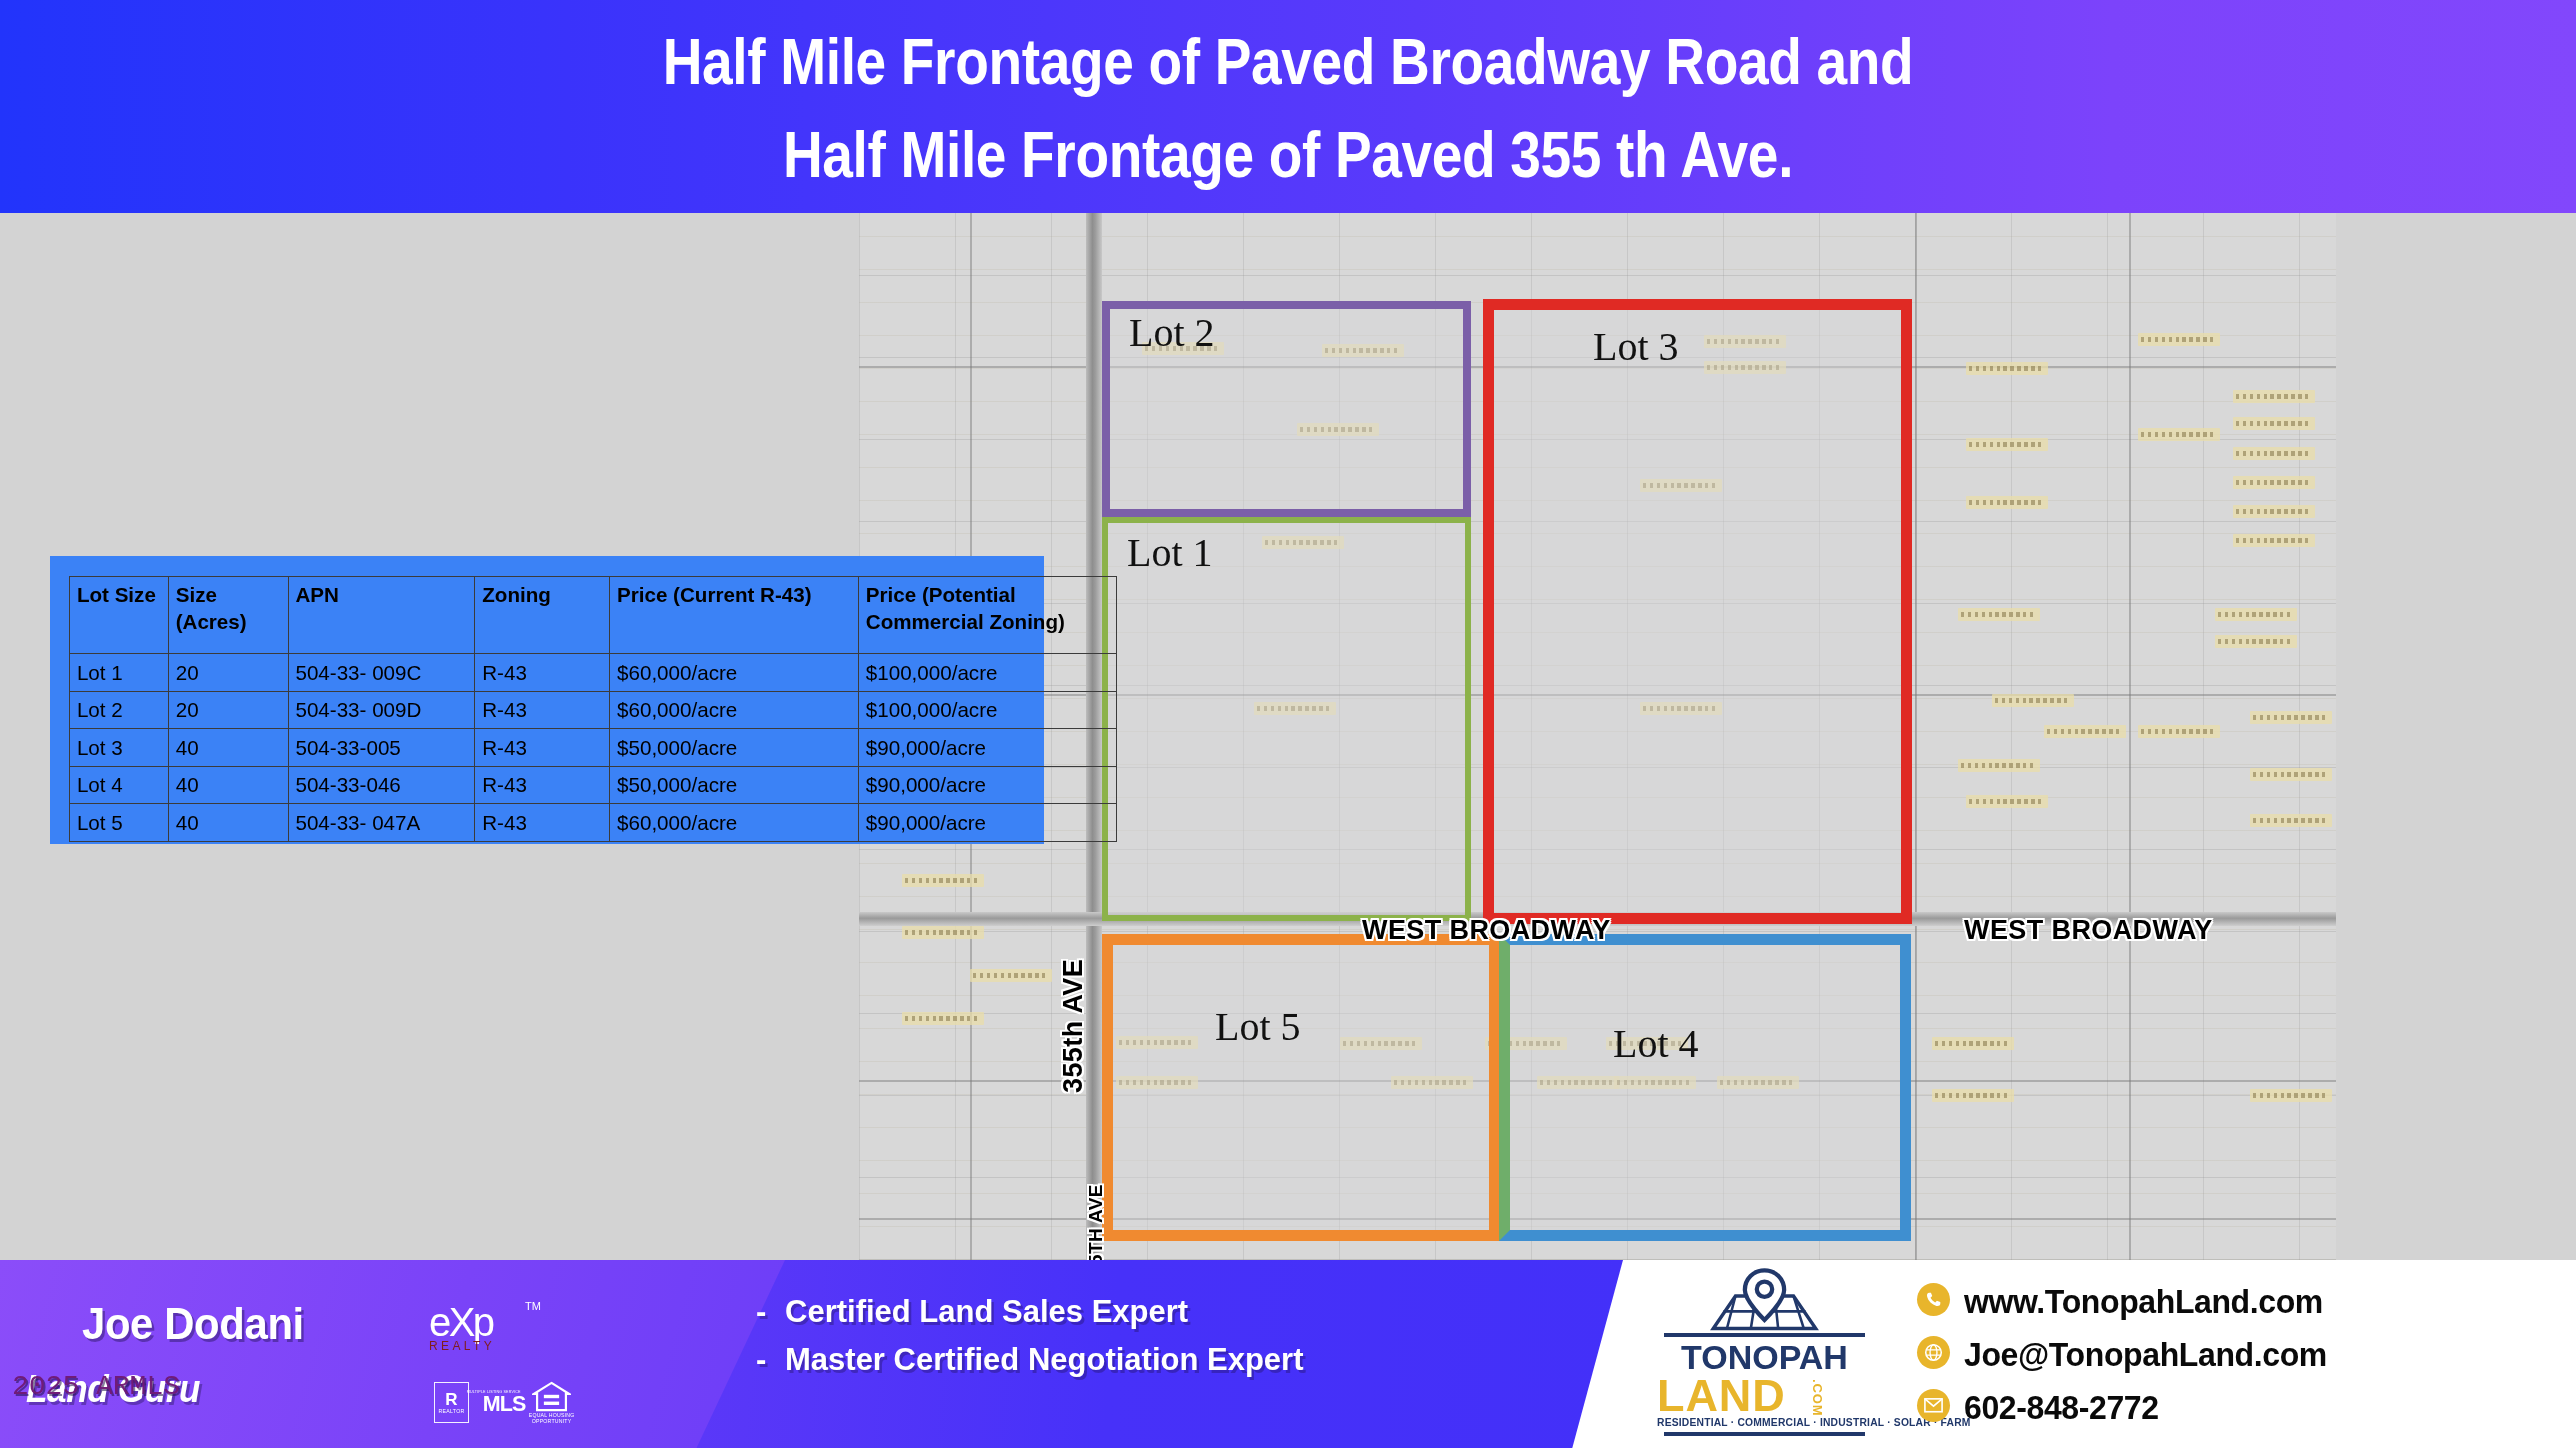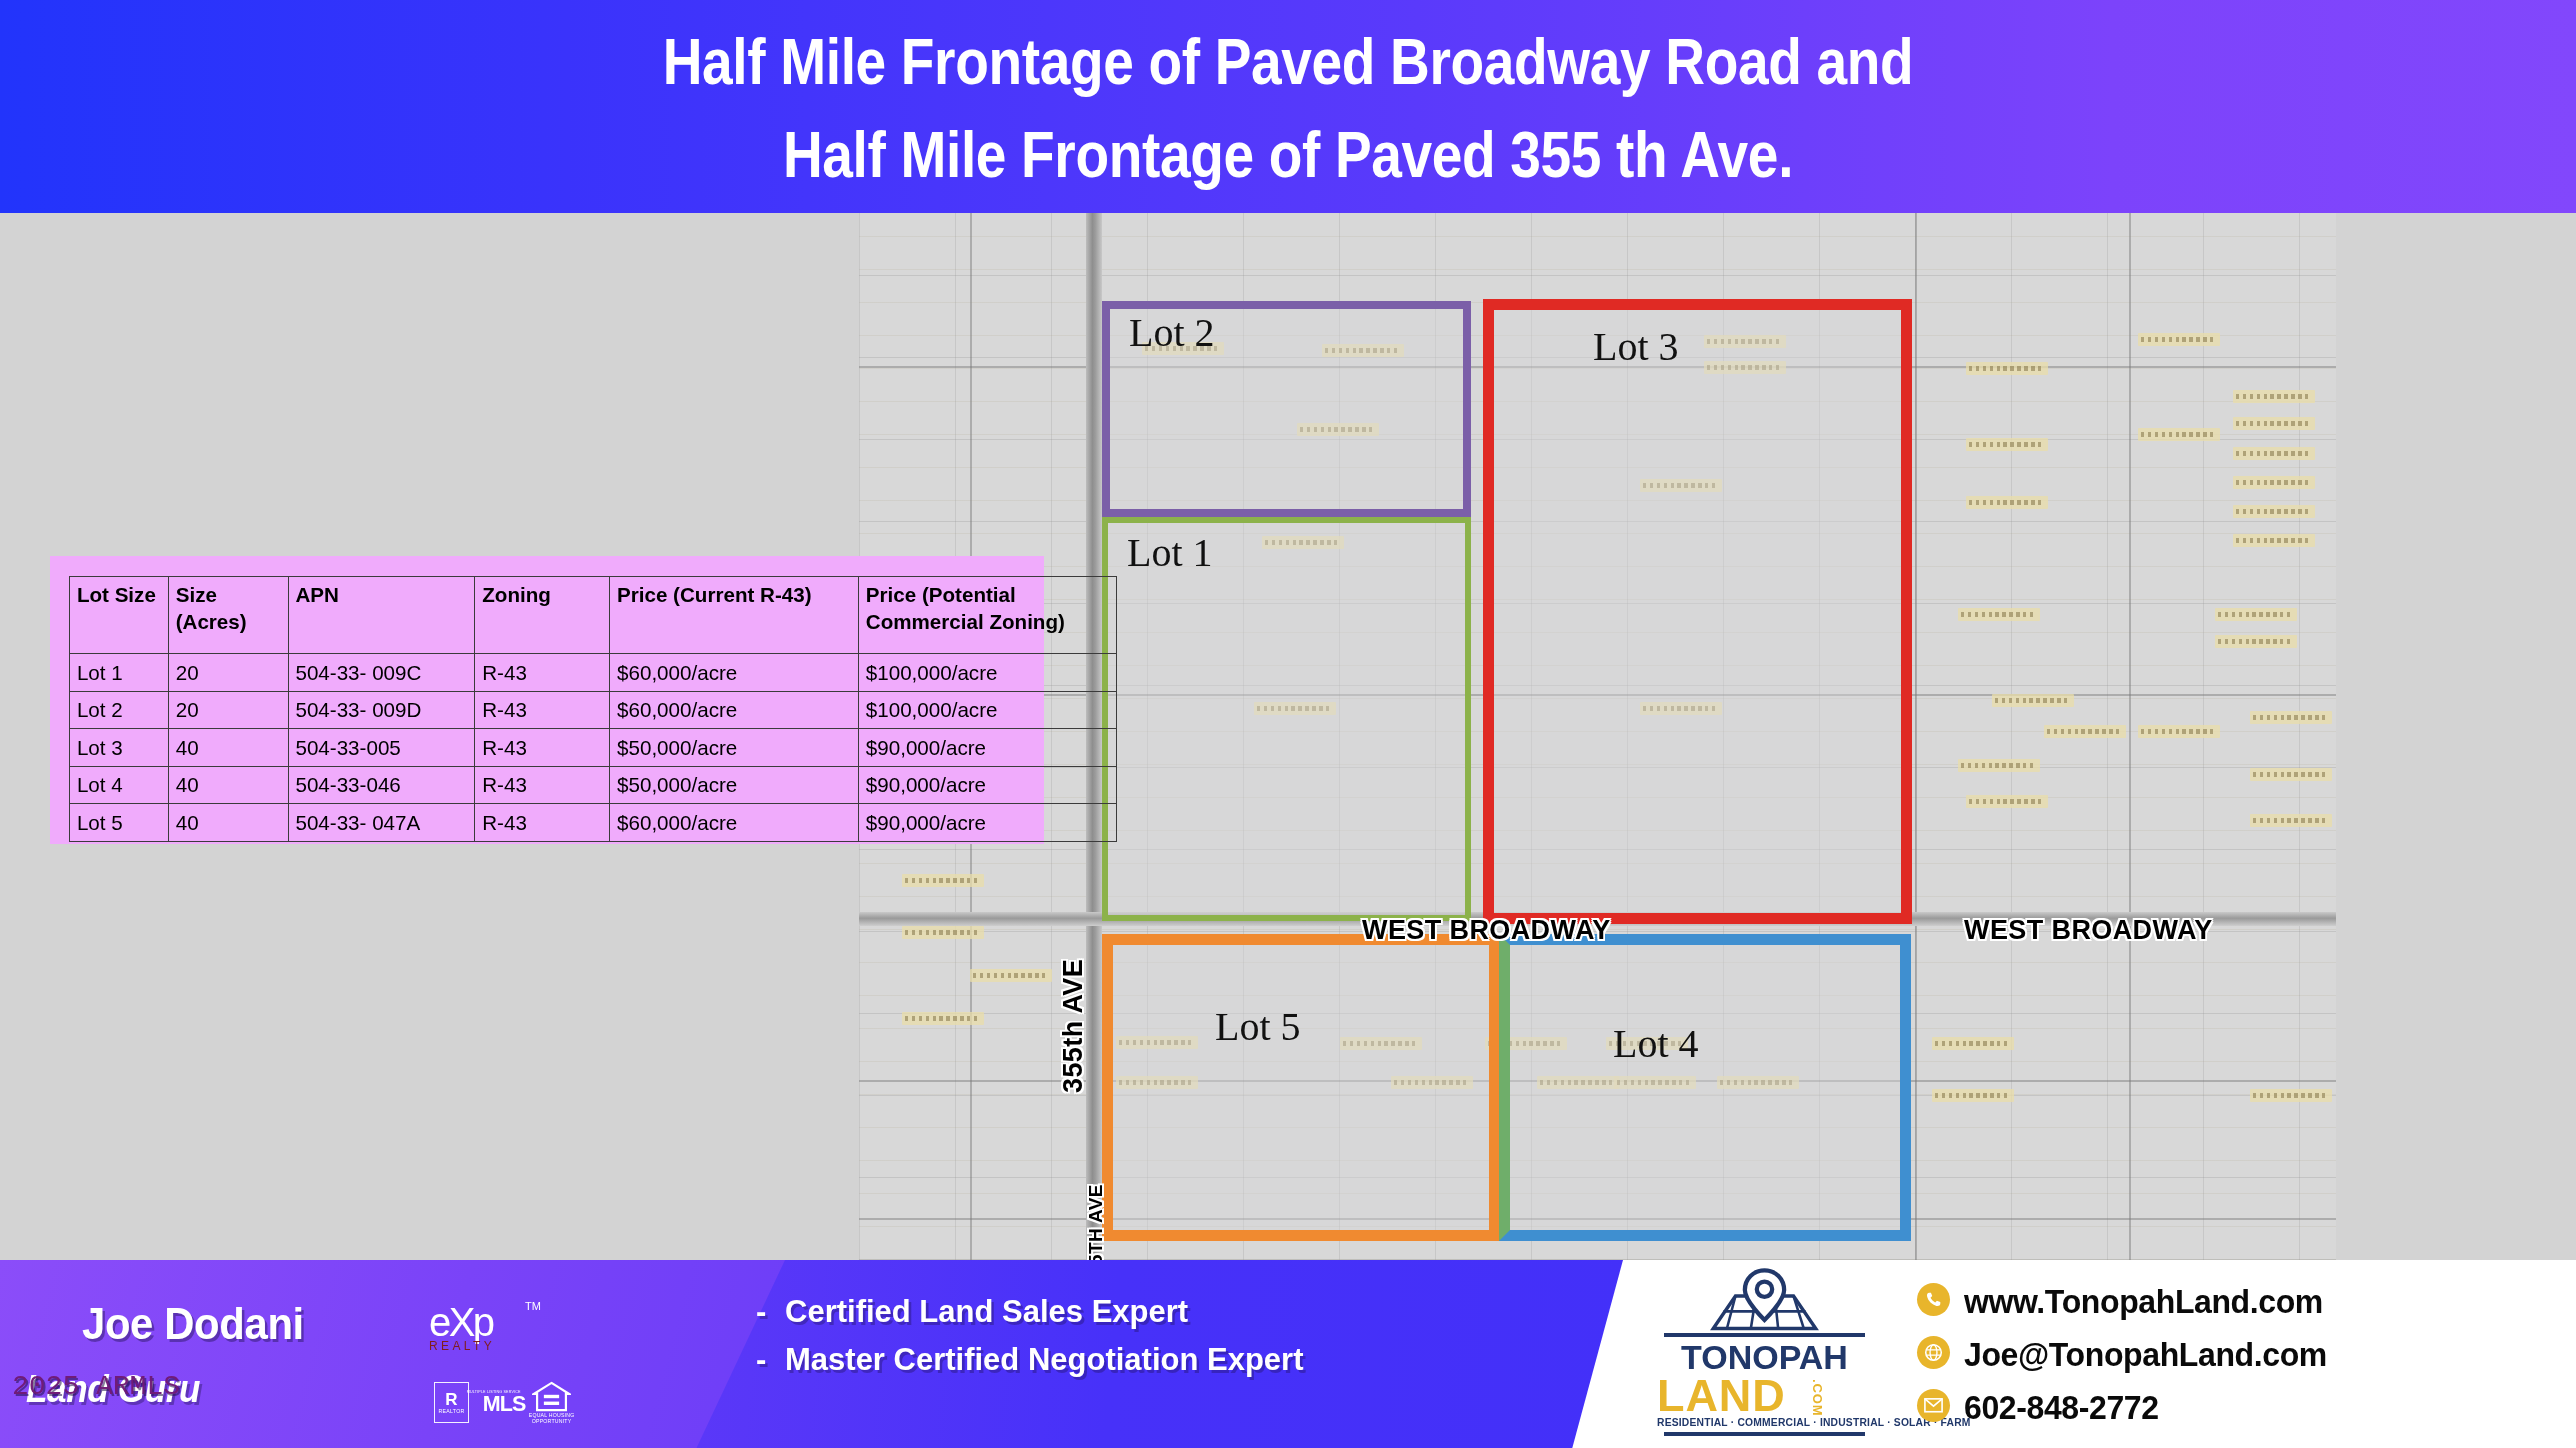--- a/index.html
+++ b/index.html
@@ -138,21 +138,21 @@
   .street-vertical {
     transform: rotate(-90deg);
     transform-origin: left top;
   }
 
   
   #table-panel {
     position: absolute;
     left: 50px; top: 556px;
     width: 994px; height: 288px;
-    background: #f0abfc;
+    background: #3b82f6;
   }
   #lot-table {
     position: absolute;
     left: 19px; top: 20px;
     width: 957px;
     border-collapse: collapse;
     font-family: "Liberation Sans", sans-serif;
     font-size: 20.6px;
     color: #000000;
     table-layout: fixed;

